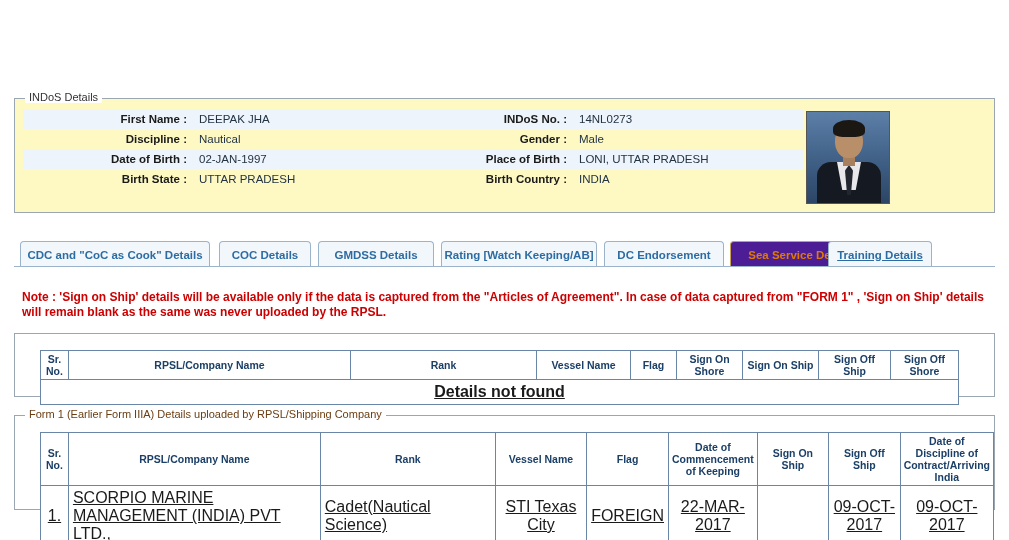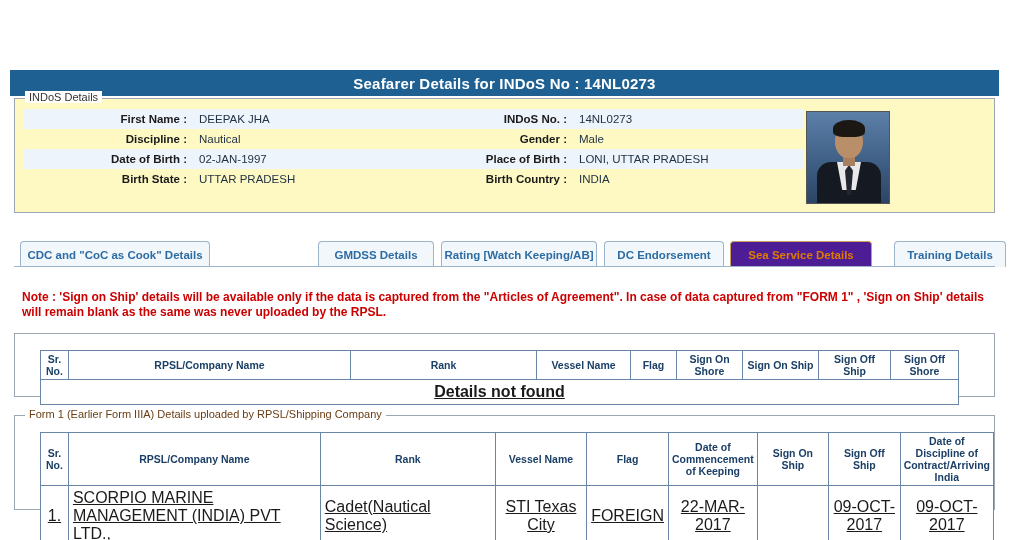--- a/index.html
+++ b/index.html
@@ -225,21 +225,20 @@
   }
   .tbl-wrap-1 { position: absolute; left: 25px; top: 16px; }
   .tbl-wrap-2 { position: absolute; left: 25px; top: 16px; }
   .c-center { text-align: center; }
 </style>
 </head>
 <body>
 
 <div id="page">
 
-  <div class="title-bar">Seafarer Details for INDoS No : 14NL0273</div>
 
   <div class="indos-fieldset">
     <div class="indos-legend">INDoS Details</div>
 
     <table class="indos-table">
       <tbody>
           <tr class="alt">
         <td class="lbl col-a">First Name :</td>
         <td class="val col-b">DEEPAK JHA</td>
         <td class="lbl col-c">INDoS No. :</td>
@@ -272,25 +271,26 @@
       <div class="ph-shirt"></div>
       <div class="ph-tie"></div>
       <div class="ph-neck"></div>
       <div class="ph-head"></div>
       <div class="ph-hair"></div>
     </div>
   </div>
 
   <div class="tabs">
     <div class="tab" style="left:6px; width:190px;">CDC and "CoC as Cook" Details</div>
+    <div class="tab" style="left:205px; width:92px;">COC Details</div>
     <div class="tab" style="left:304px; width:116px;">GMDSS Details</div>
     <div class="tab" style="left:427px; width:156px;">Rating [Watch Keeping/AB]</div>
     <div class="tab" style="left:590px; width:120px;">DC Endorsement</div>
     <div class="tab active" style="left:716px; width:142px;">Sea Service Details</div>
-    <div class="tab" style="left:880px; width:112px;">Training Details</div>
+    <div class="tab" style="left:814px; width:104px;text-decoration:underline;">Training Details</div>
   </div>
   <div class="tabs-underline"></div>
 
   <div class="note">
     <span class="note-kw">Note :</span><span> 'Sign on Ship' details will be available only if the data is captured from the "Articles of Agreement". In case of data captured from "FORM 1" , 'Sign on Ship' details will remain blank as the same was never uploaded by the RPSL.</span>
   </div>
 
   <div class="sect sect1">
     <div class="tbl-wrap-1">
       <table class="grid">

